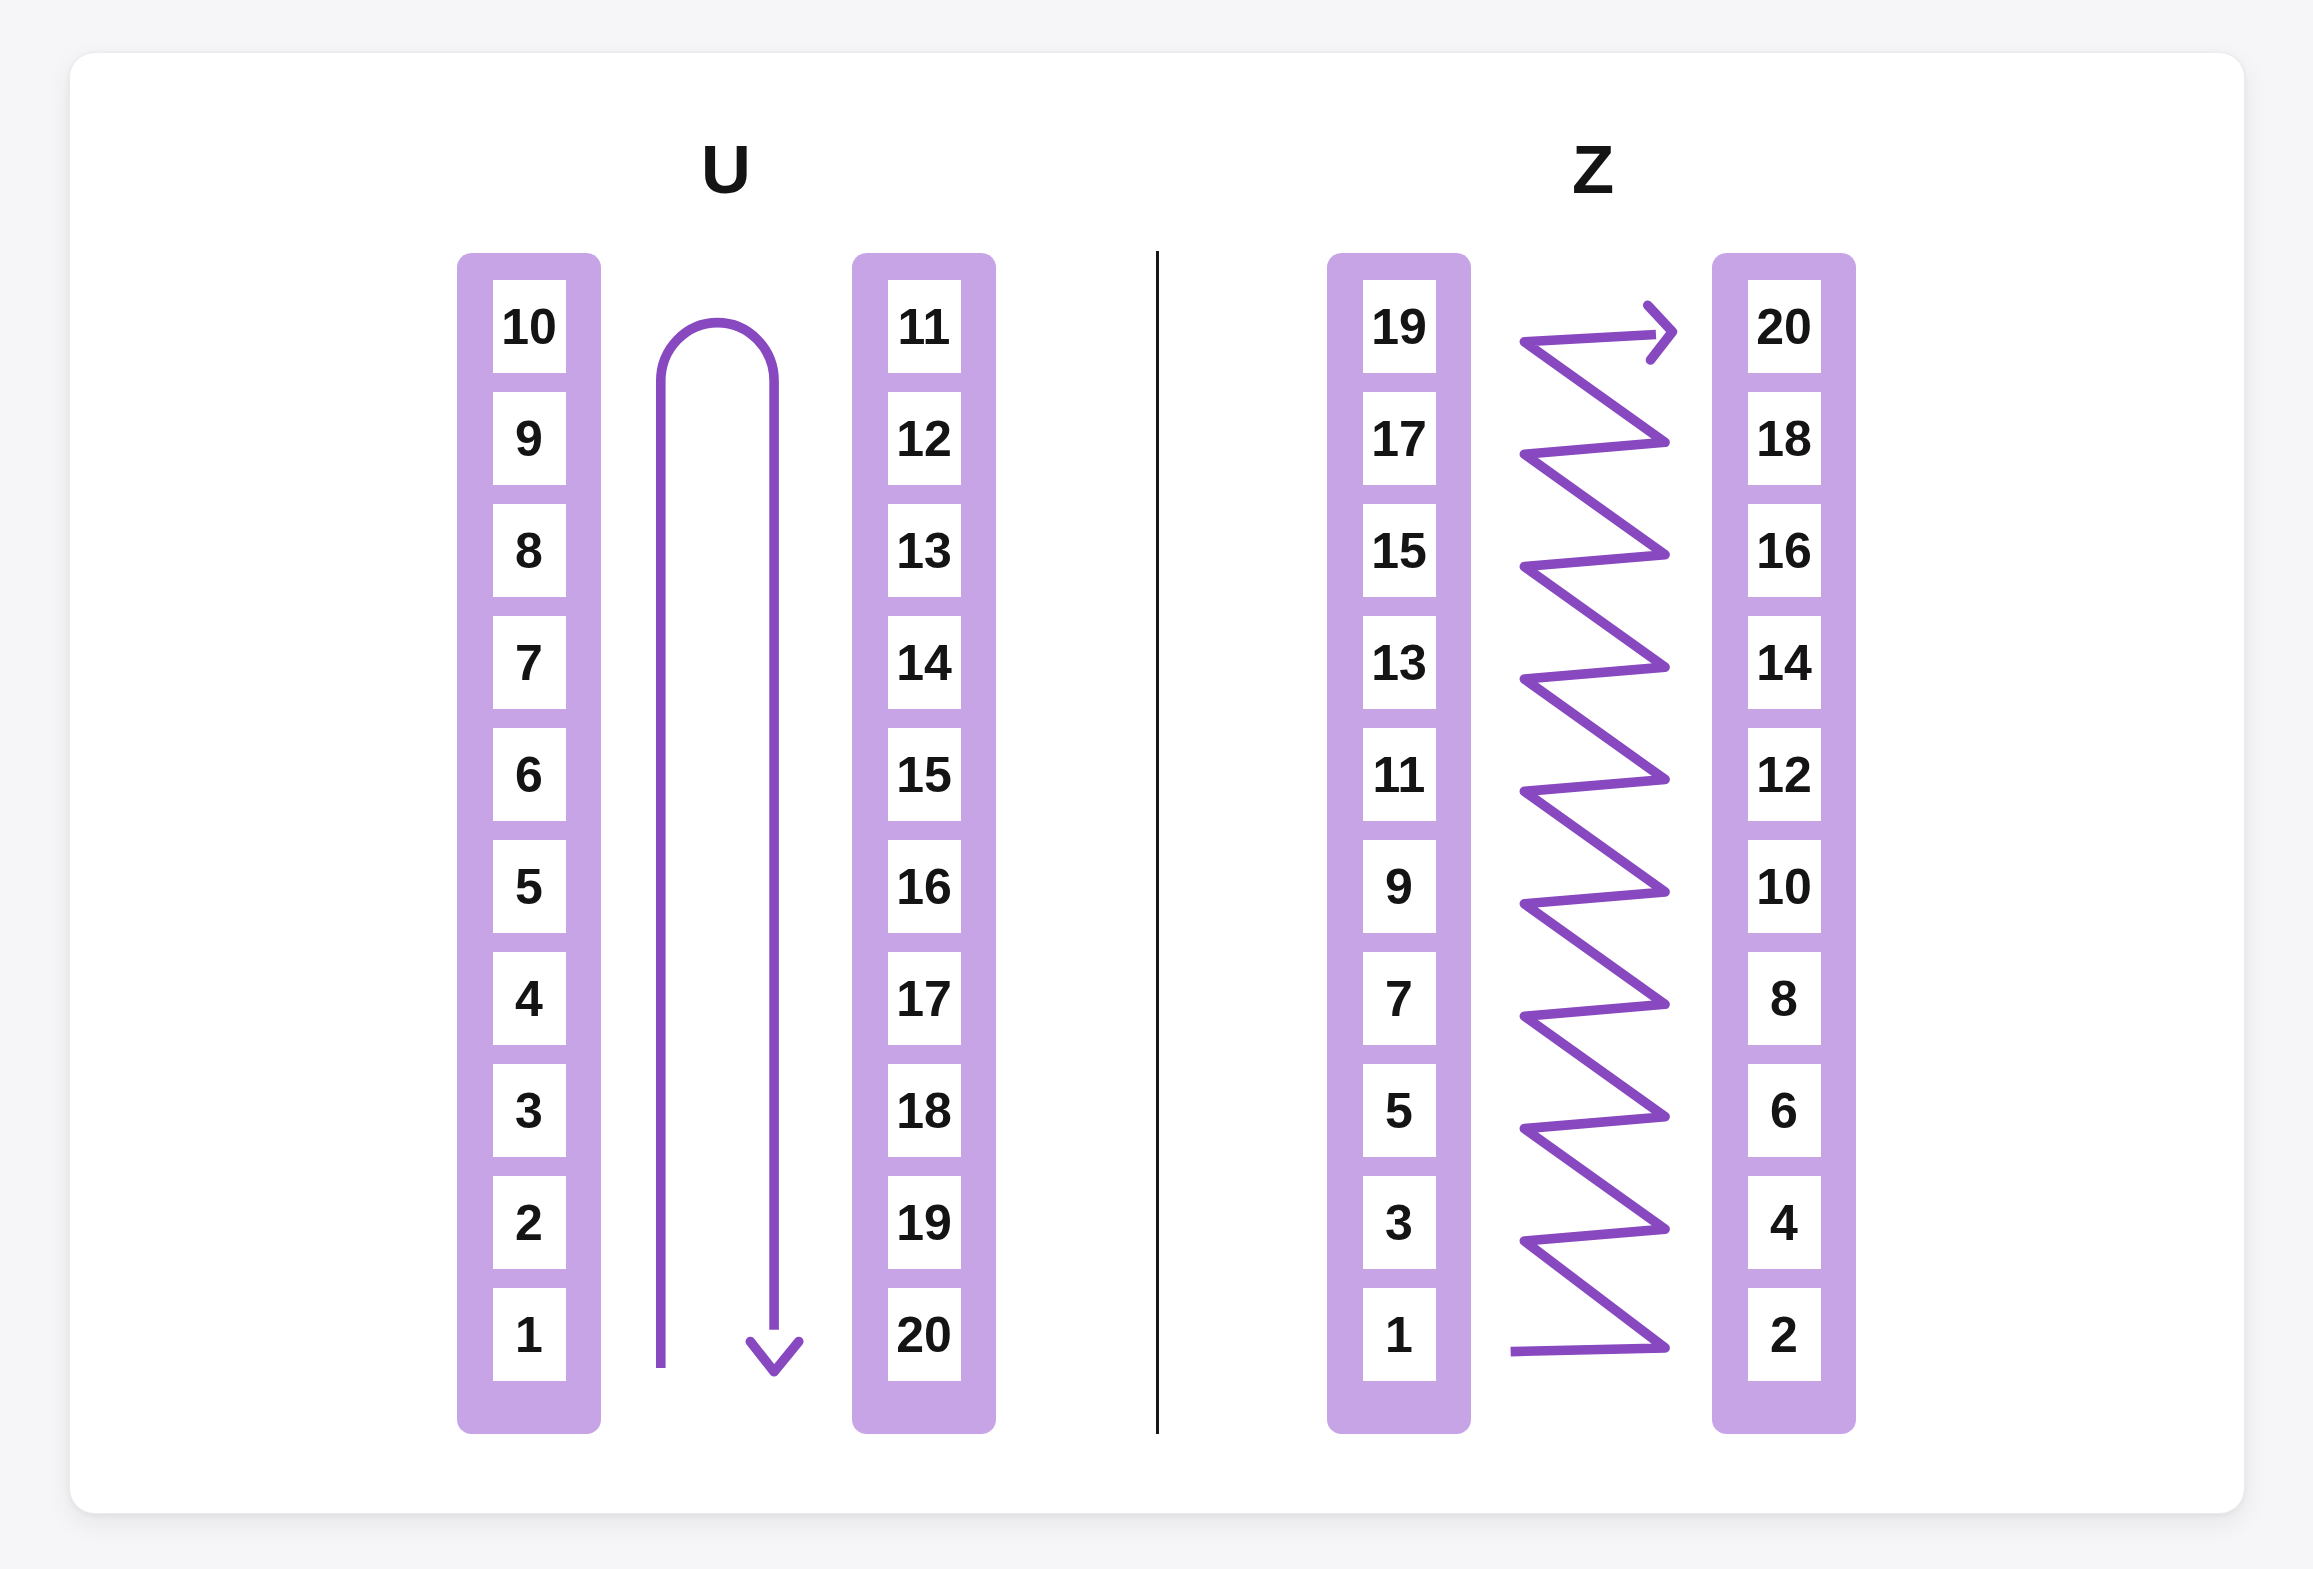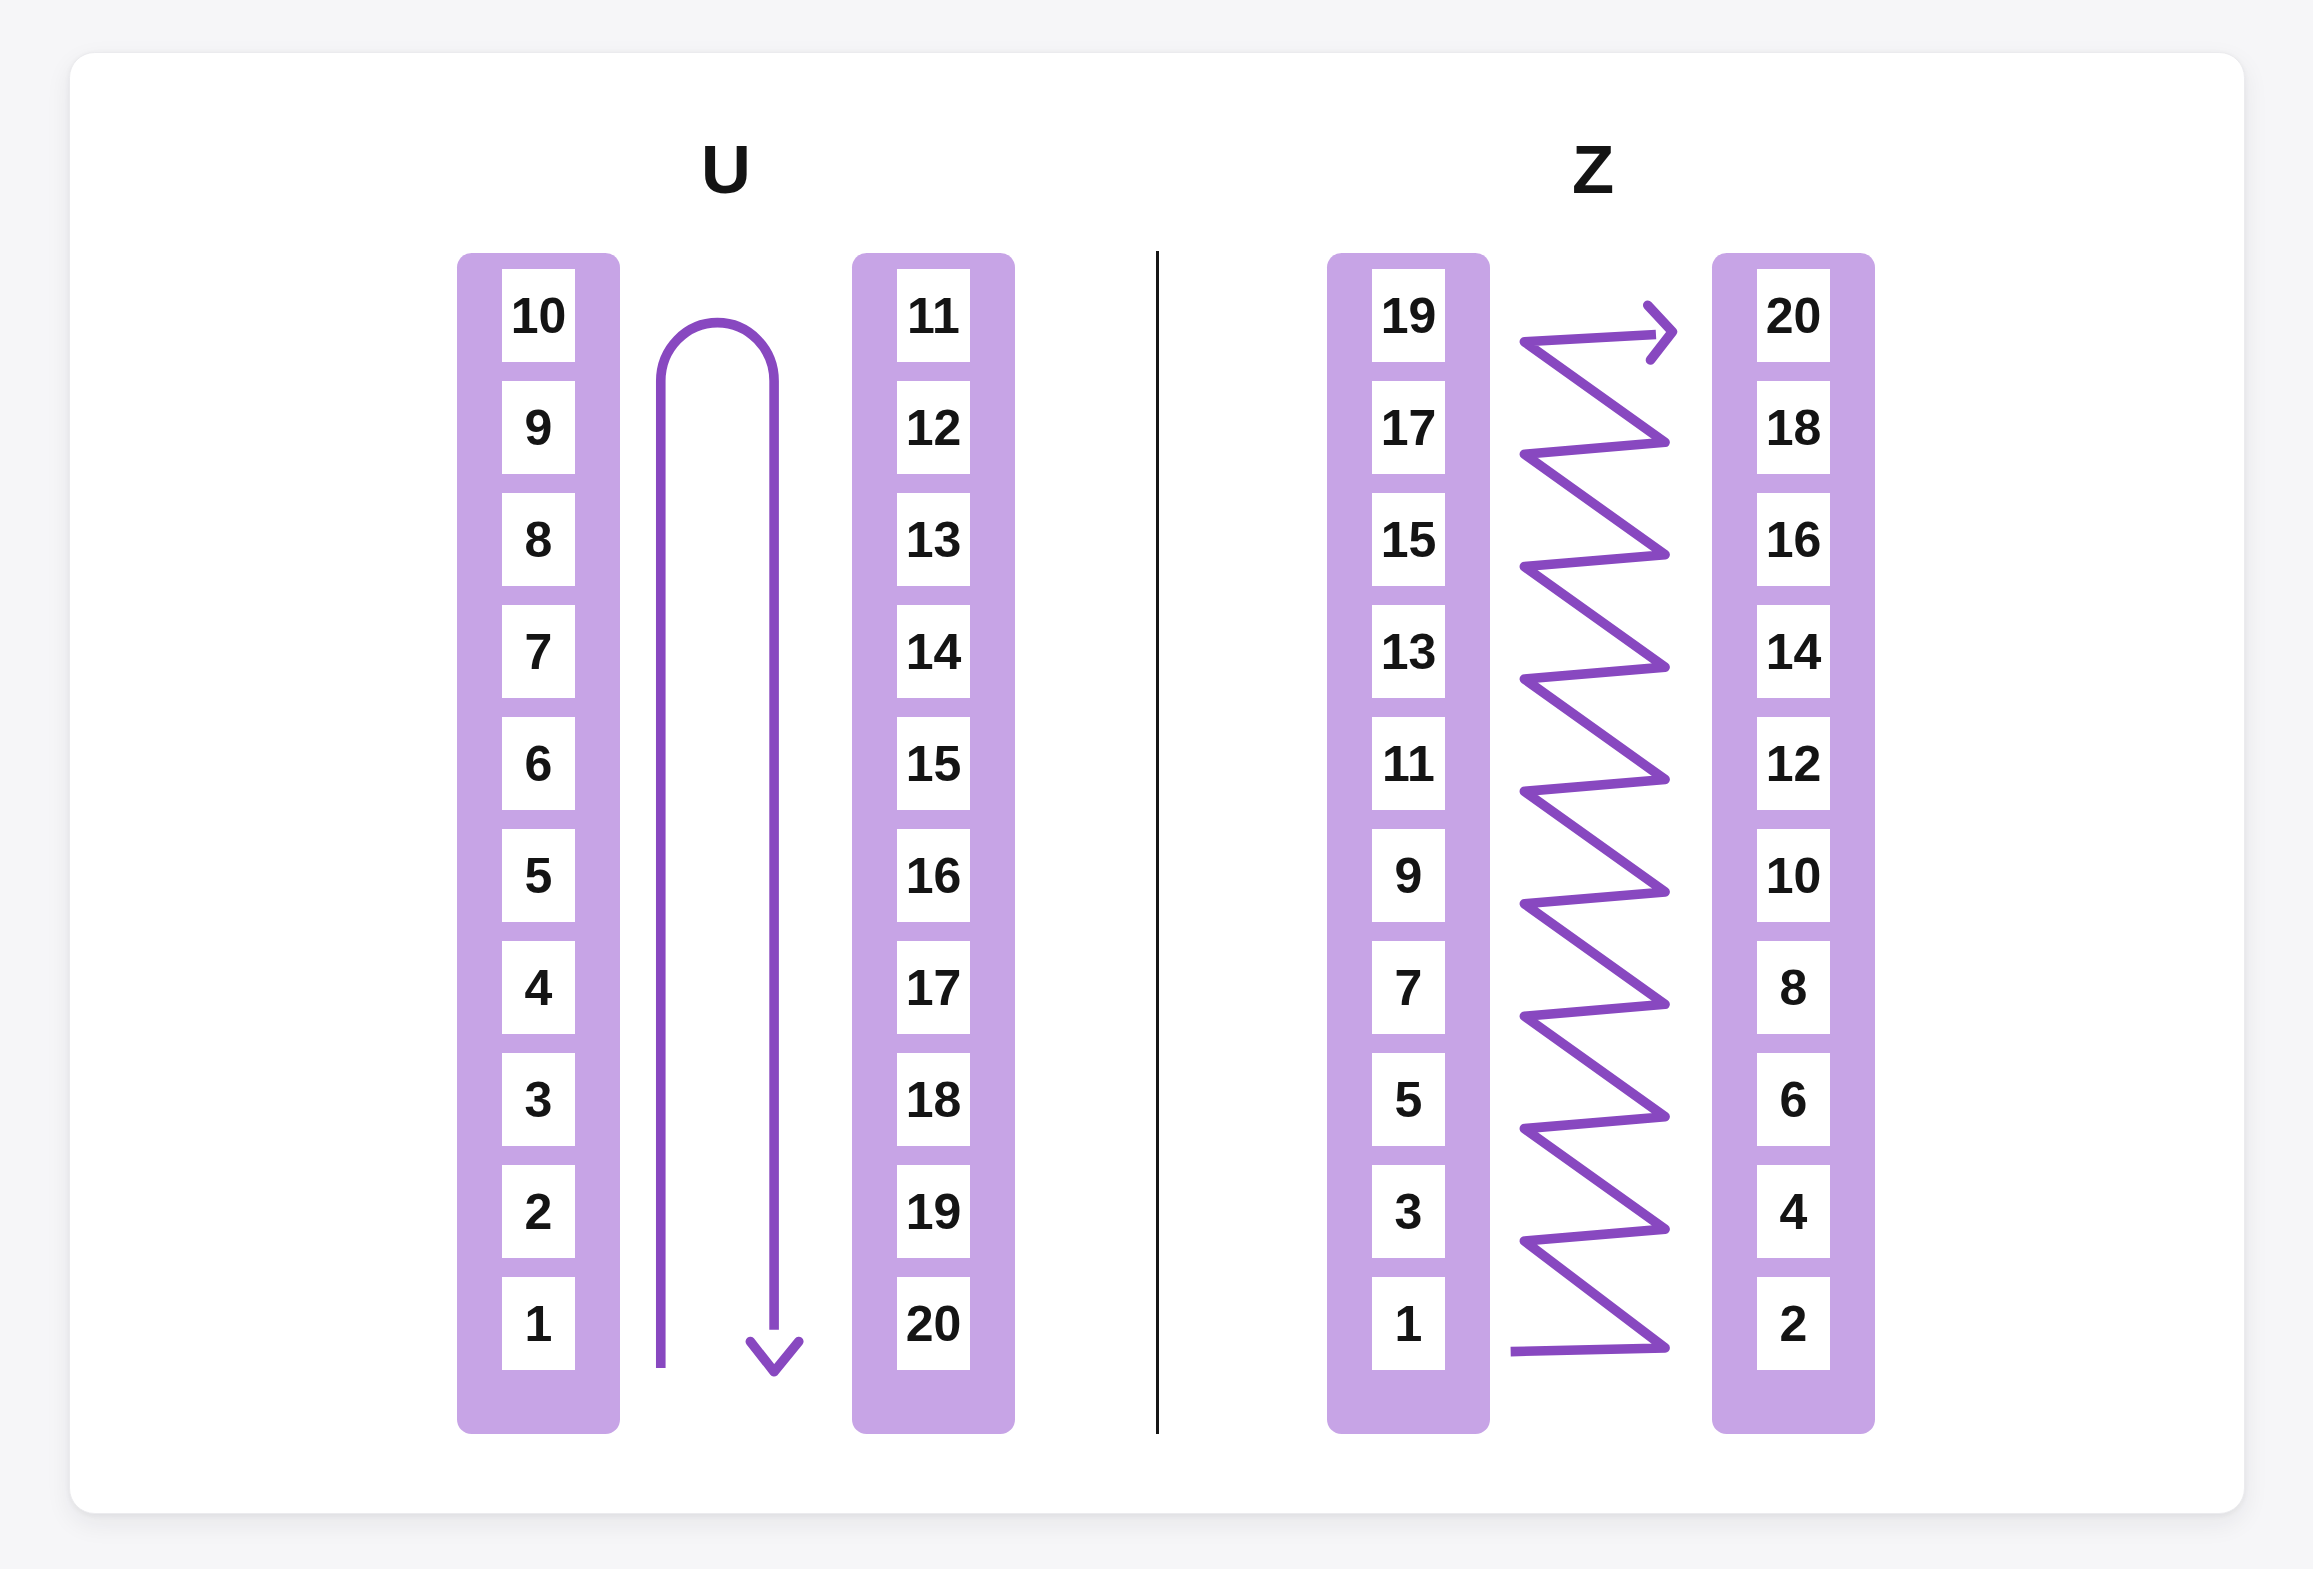--- a/index.html
+++ b/index.html
@@ -26,25 +26,25 @@
   .title{
     position:absolute;top:135px;width:274px;
     text-align:center;
     font-size:69px;font-weight:700;line-height:1.0;
     color:var(--c-title);
     letter-spacing:0px;
   }
   .title-u{left:589px;}
   .title-z{left:1456px;}
   .strip{
-    position:absolute;top:253px;width:163px;height:1181px;
+    position:absolute;top:253px;width:144px;height:1181px;
     background:var(--c-column);
     border-radius:14.6px;
     display:flex;flex-direction:column;align-items:center;
-    padding:16px 0;gap:19px;
+    padding:27px 0;gap:19px;
   }
   .strip-u-left{left:457px;}
   .strip-u-right{left:852px;}
   .strip-z-left{left:1327px;}
   .strip-z-right{left:1712px;}
   .cell{
     width:73px;height:93px;flex:0 0 93px;
     background:var(--c-cell);
     display:flex;align-items:center;justify-content:center;
     font-size:50px;font-weight:700;color:var(--c-number);

